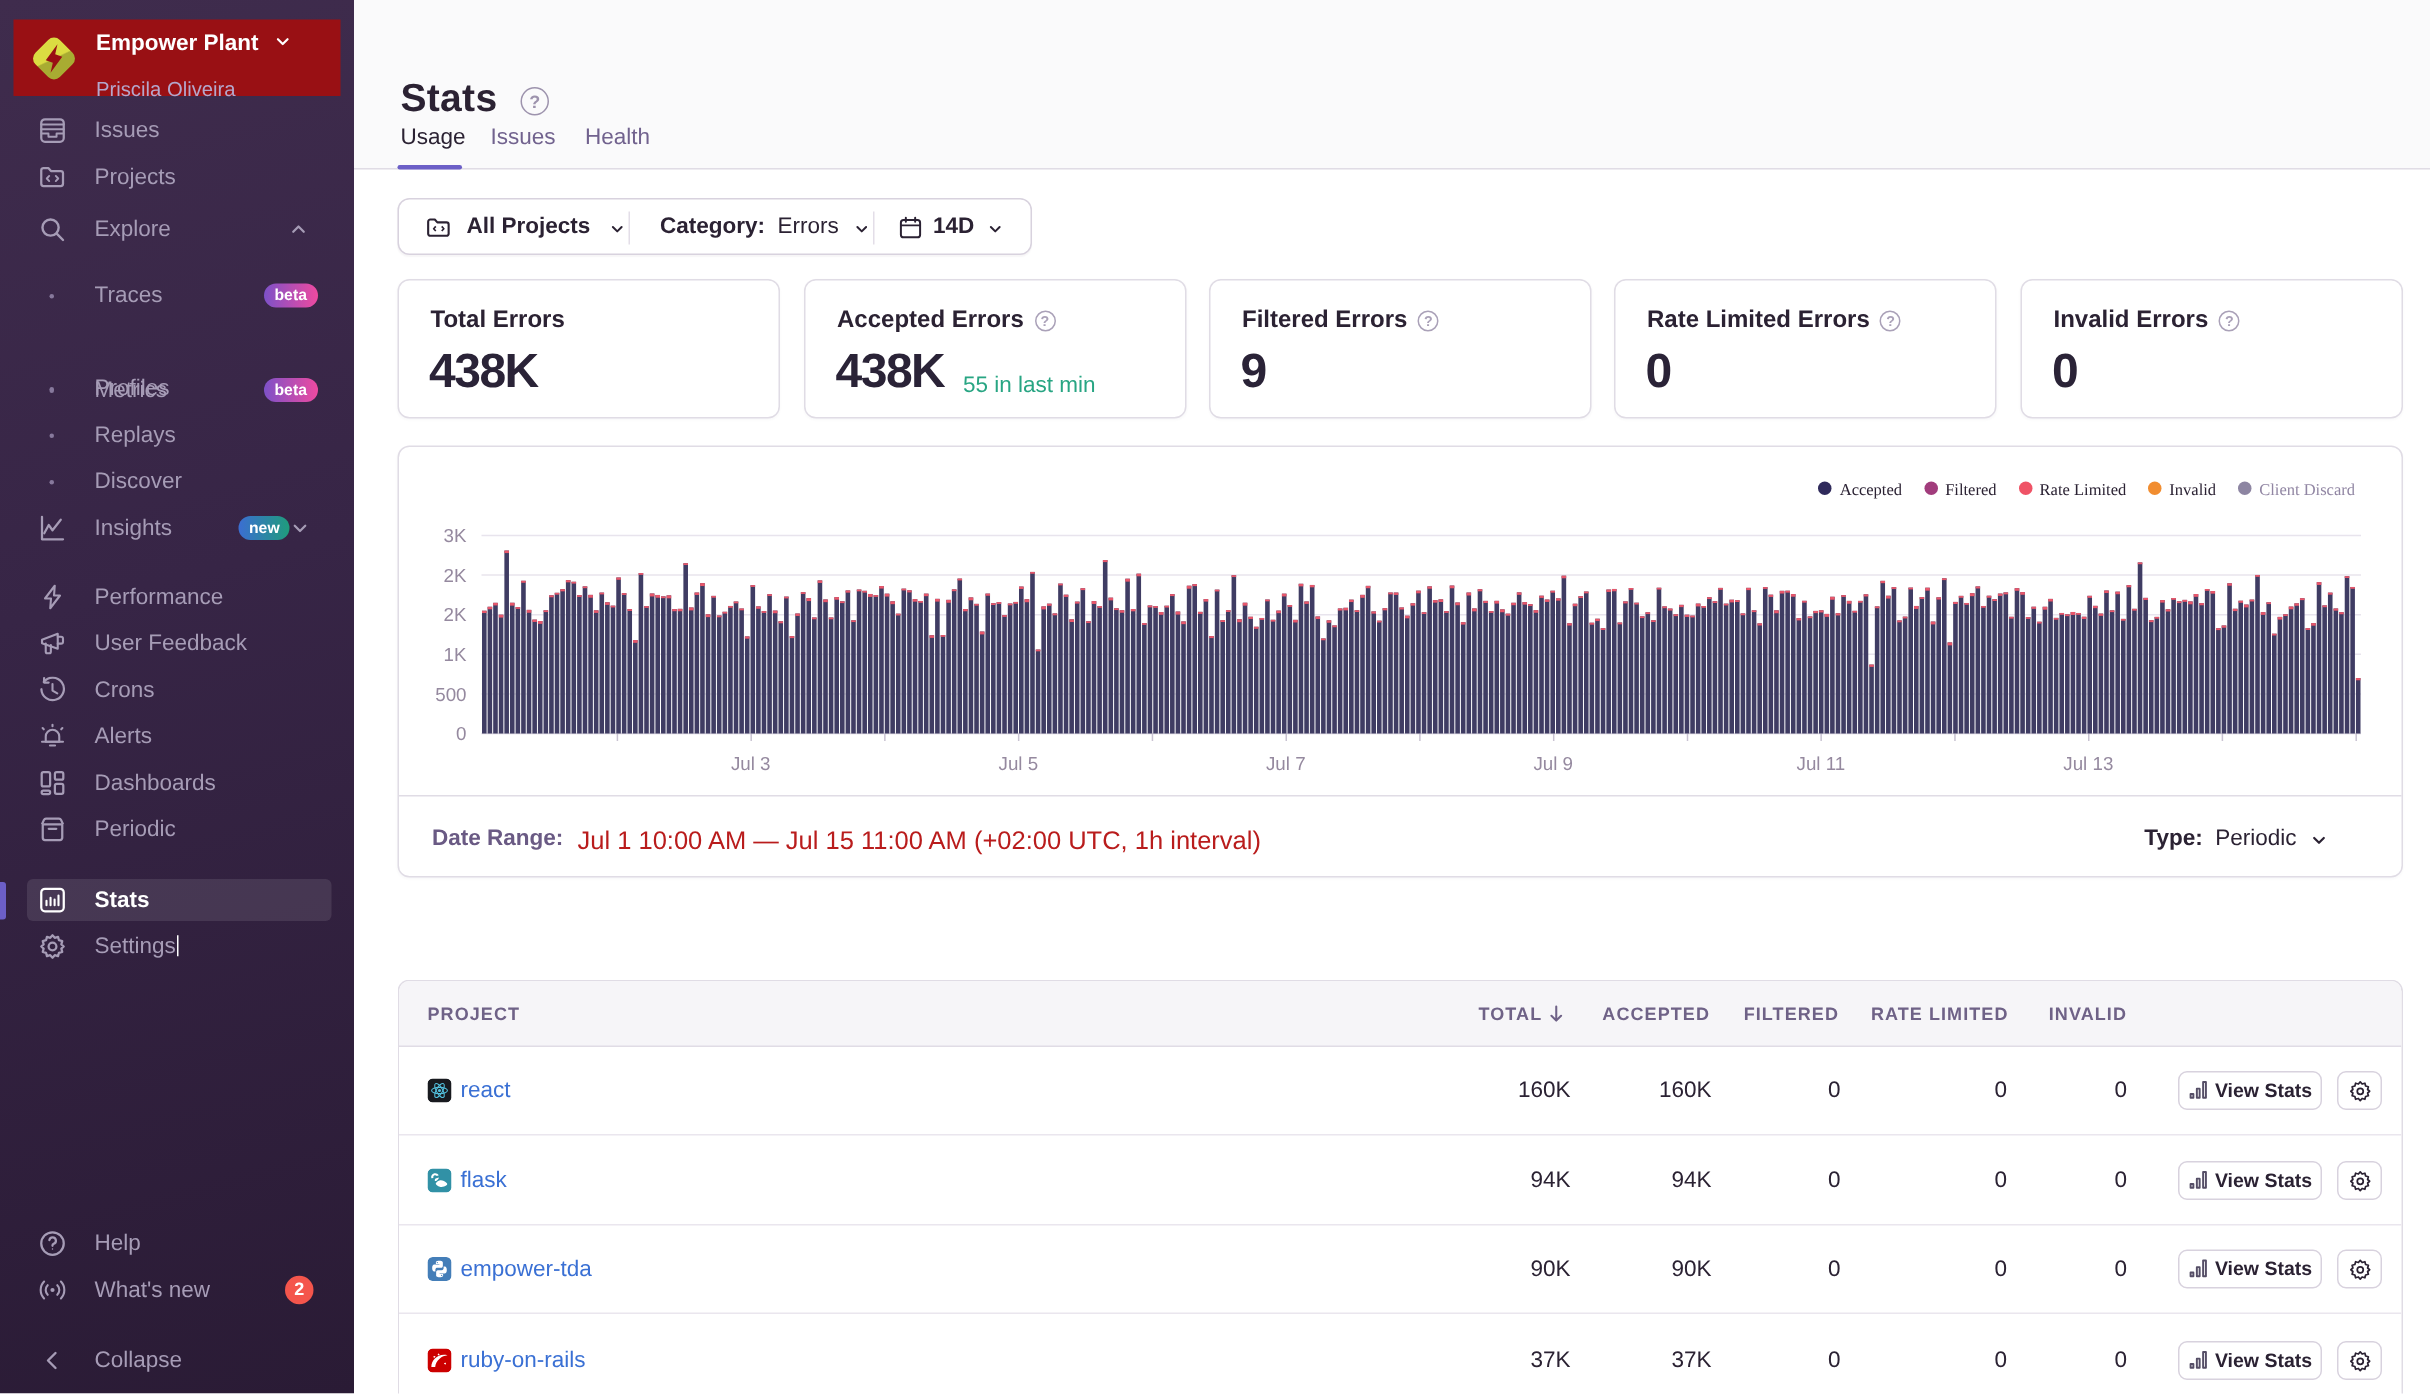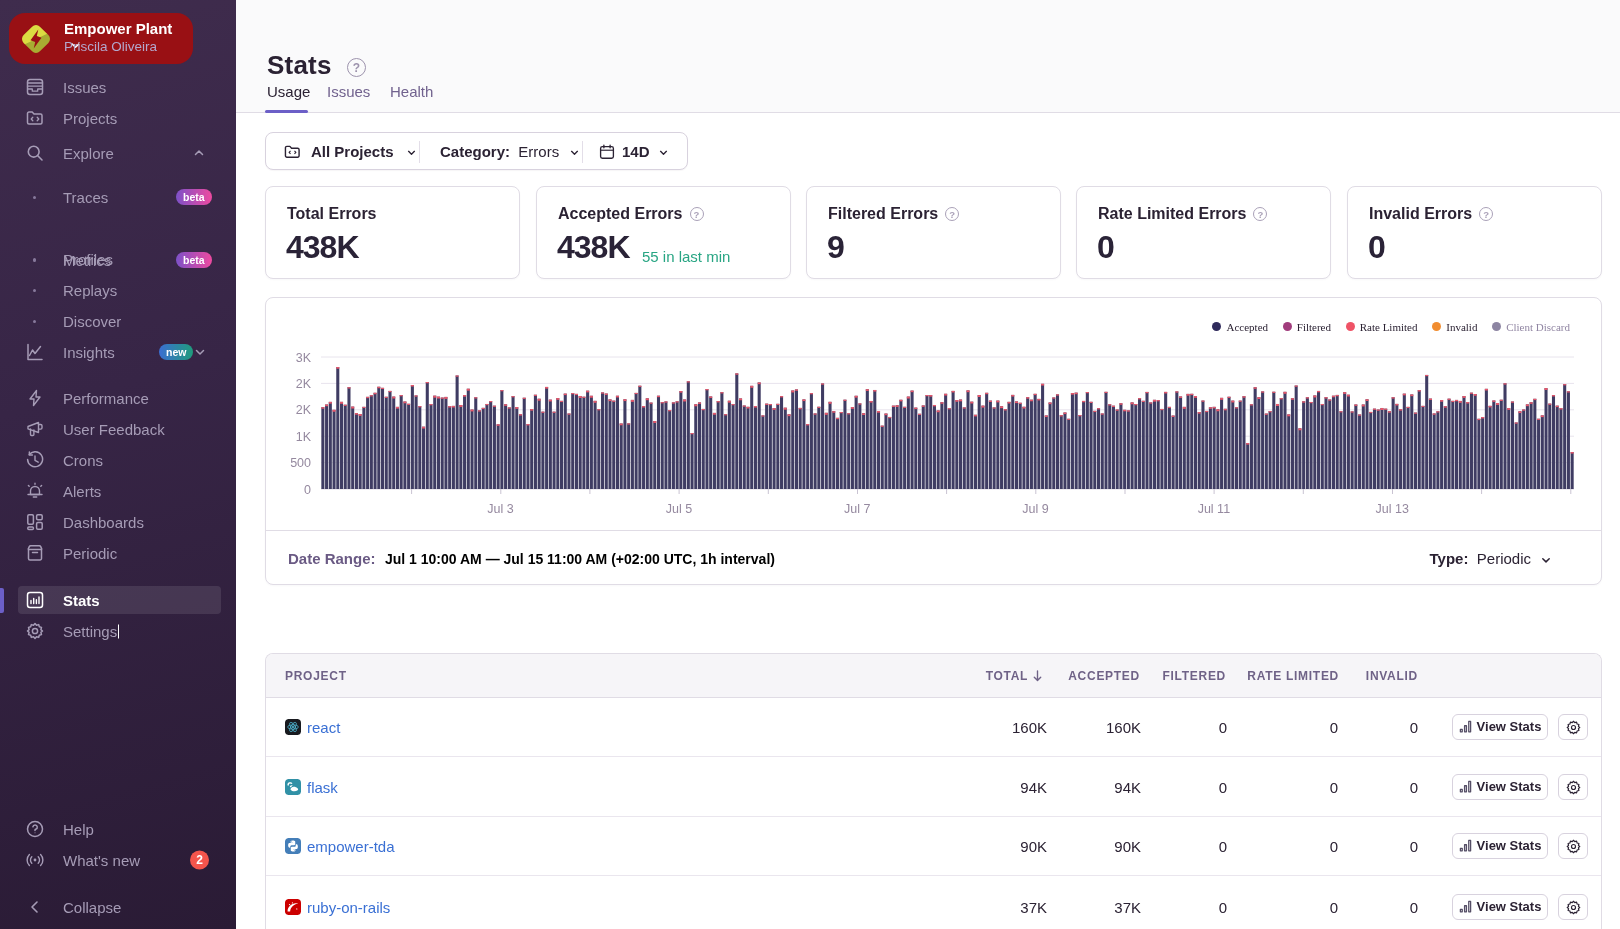--- a/index.html
+++ b/index.html
@@ -3,25 +3,25 @@
 <meta charset="utf-8">
 <style>
 * { margin:0; padding:0; box-sizing:border-box; }
 html,body { width:1620px; height:929px; overflow:hidden; background:#fff;
   font-family:"Liberation Sans", sans-serif; }
 #app { position:relative; width:1620px; height:929px; }
 
 
 #sidebar { position:absolute; left:0; top:0; width:236px; height:929px;
   background:linear-gradient(165deg,#3f2c4d 0%,#372546 42%,#2a1b35 100%); }
-#orgbox { position:absolute; left:9px; top:13px; width:184px; height:51px;
-  background:#991014; border-radius:16px; }
+#orgbox { position:absolute; left:9px; top:13px; width:218px; height:51px;
+  background:#991014; border-radius:0; }
 #orgbox .logo { position:absolute; }
 #orgbox .oname { position:absolute; left:55px; top:7px; font-size:15px; font-weight:bold; color:#fff; }
-#orgbox .ouser { position:absolute; left:55px; top:26px; font-size:13.5px; color:#b4a7cc; }
+#orgbox .ouser { position:absolute; left:55px; top:39px; font-size:13.5px; color:#b4a7cc; }
 .nav-item { position:absolute; left:0; width:236px; height:30px; color:#a69cb6; font-size:15px; }
 .nav-item .ic { position:absolute; left:26px; top:50%; transform:translateY(-50%); width:18px; height:18px; }
 .nav-item .lbl { position:absolute; left:63px; top:50%; transform:translateY(-50%); white-space:nowrap; }
 .nav-item .dot { position:absolute; left:33px; top:50%; margin-top:-1.5px; width:3px; height:3px; border-radius:50%; background:#87799c; }
 .badge { position:absolute; top:50%; transform:translateY(-50%); height:16px; line-height:16px;
   border-radius:9px; color:#fff; font-size:10.5px; font-weight:bold; padding:0 7px; }
 .badge.beta { left:176px; background:linear-gradient(90deg,#7d51c8,#ee4aa0); }
 .badge.new { left:159px; background:linear-gradient(90deg,#3b6ed2,#1f9c7c); }
 #stats-active { position:absolute; left:18px; top:586px; width:203px; height:28px;
   background:rgba(255,255,255,0.10); border-radius:4px; }
@@ -1018,21 +1018,21 @@
             <rect x="1297.15" y="86.12" width="3.06" height="104.88" fill="#3f3c63"></rect>
             <rect x="1297.15" y="86.12" width="3.06" height="1.20" fill="#e8576b"></rect>
             <rect x="1300.88" y="93.32" width="3.06" height="97.68" fill="#3f3c63"></rect>
             <rect x="1300.88" y="93.32" width="3.06" height="1.20" fill="#e8576b"></rect>
             <rect x="1304.61" y="154.04" width="3.06" height="36.96" fill="#3f3c63"></rect>
             <rect x="1304.61" y="154.04" width="3.06" height="1.48" fill="#e8576b"></rect>
           </svg>
         </div>
       <div id="daterow">
         <span style="position:absolute; left:22px; top:19px; font-weight:bold; color:#6a5a84;">Date Range:</span>
-        <span style="position:absolute; left:119px; top:19.5px; color:#000000; font-size:14px;font-weight:bold;">Jul 1 10:00 AM — Jul 15 11:00 AM (+02:00 UTC, 1h interval)</span>
+        <span style="position:absolute; left:119px; top:19.5px; color:#b91c1c; font-size:17px;">Jul 1 10:00 AM — Jul 15 11:00 AM (+02:00 UTC, 1h interval)</span>
         <span style="position:absolute; right:70px; top:19px; color:#2b2233;"><b>Type:</b>&nbsp; Periodic</span>
         <svg style="position:absolute; right:49px; top:24px;" width="12" height="11" viewBox="0 0 12 12">
             <path d="M2.5 4 L6 7.5 L9.5 4" fill="none" stroke="#2b2233" stroke-width="1.6" stroke-linecap="round" stroke-linejoin="round"></path>
           </svg>
       </div>
     </div>
     <div id="table">
       <div id="thead">
         <div style="left:19px;">PROJECT</div>
         <div style="right:558px;">TOTAL <svg width="11" height="12" viewBox="0 0 12 13" style="vertical-align:-2px;">

